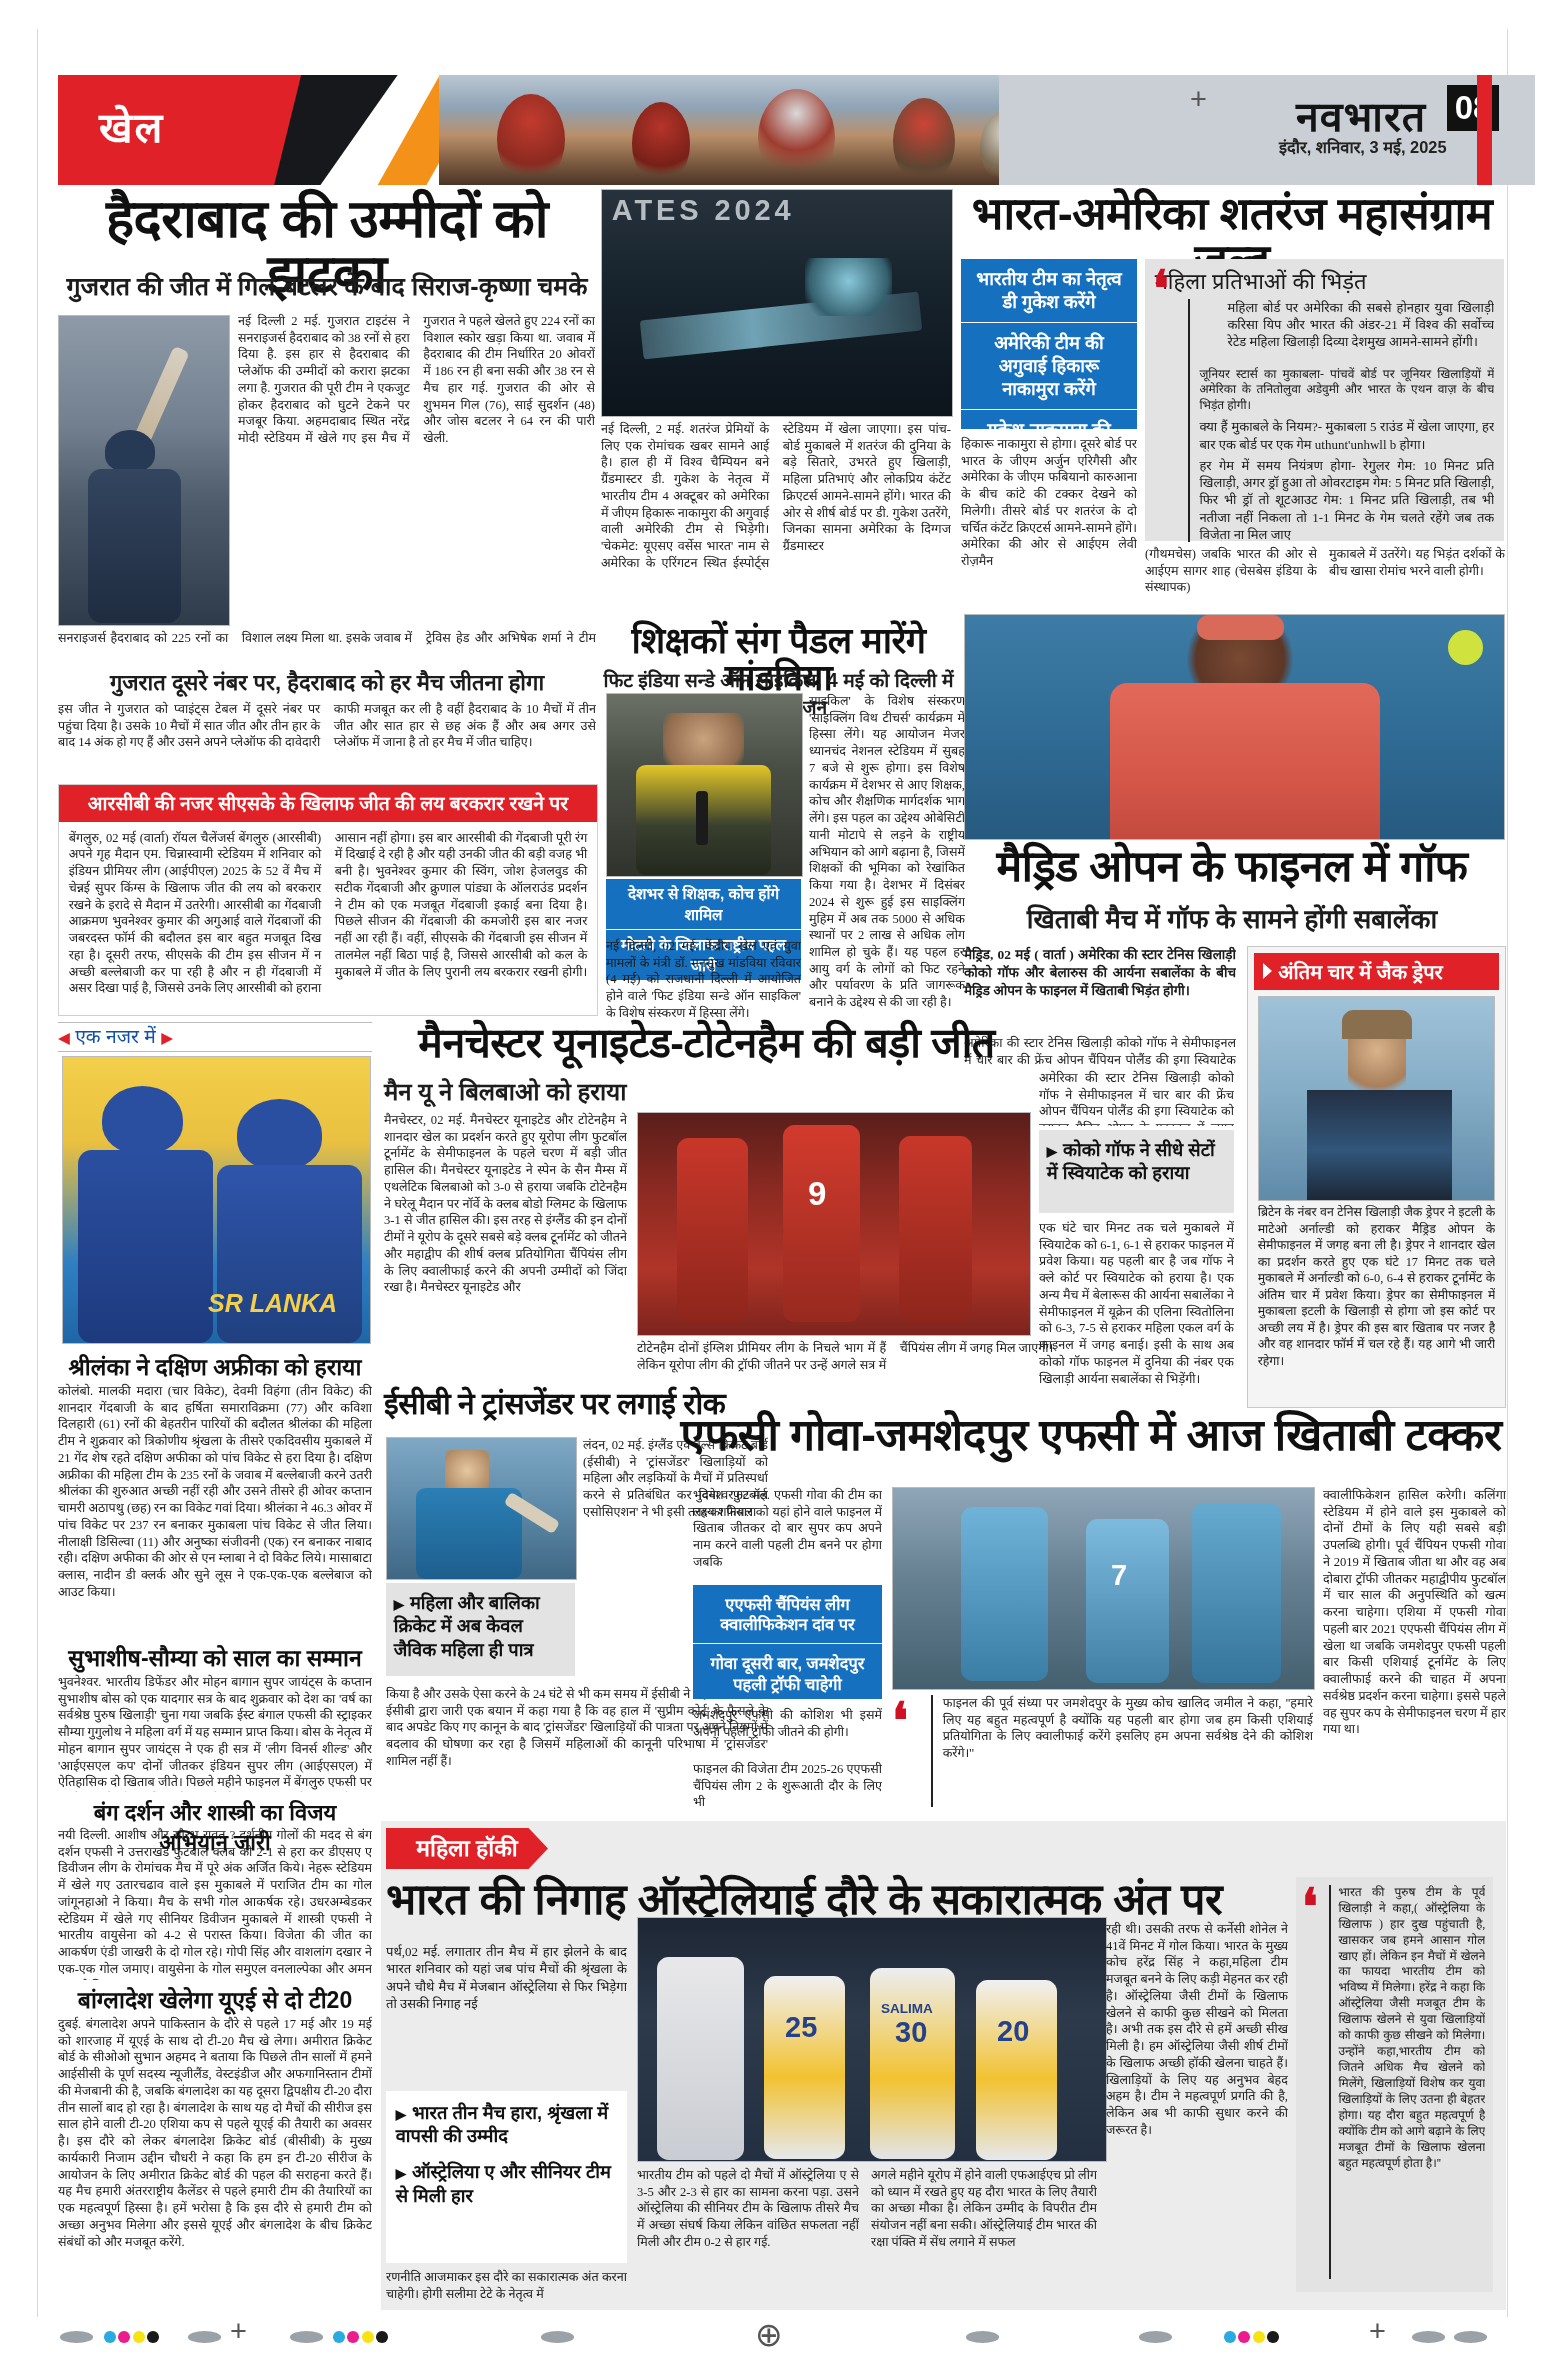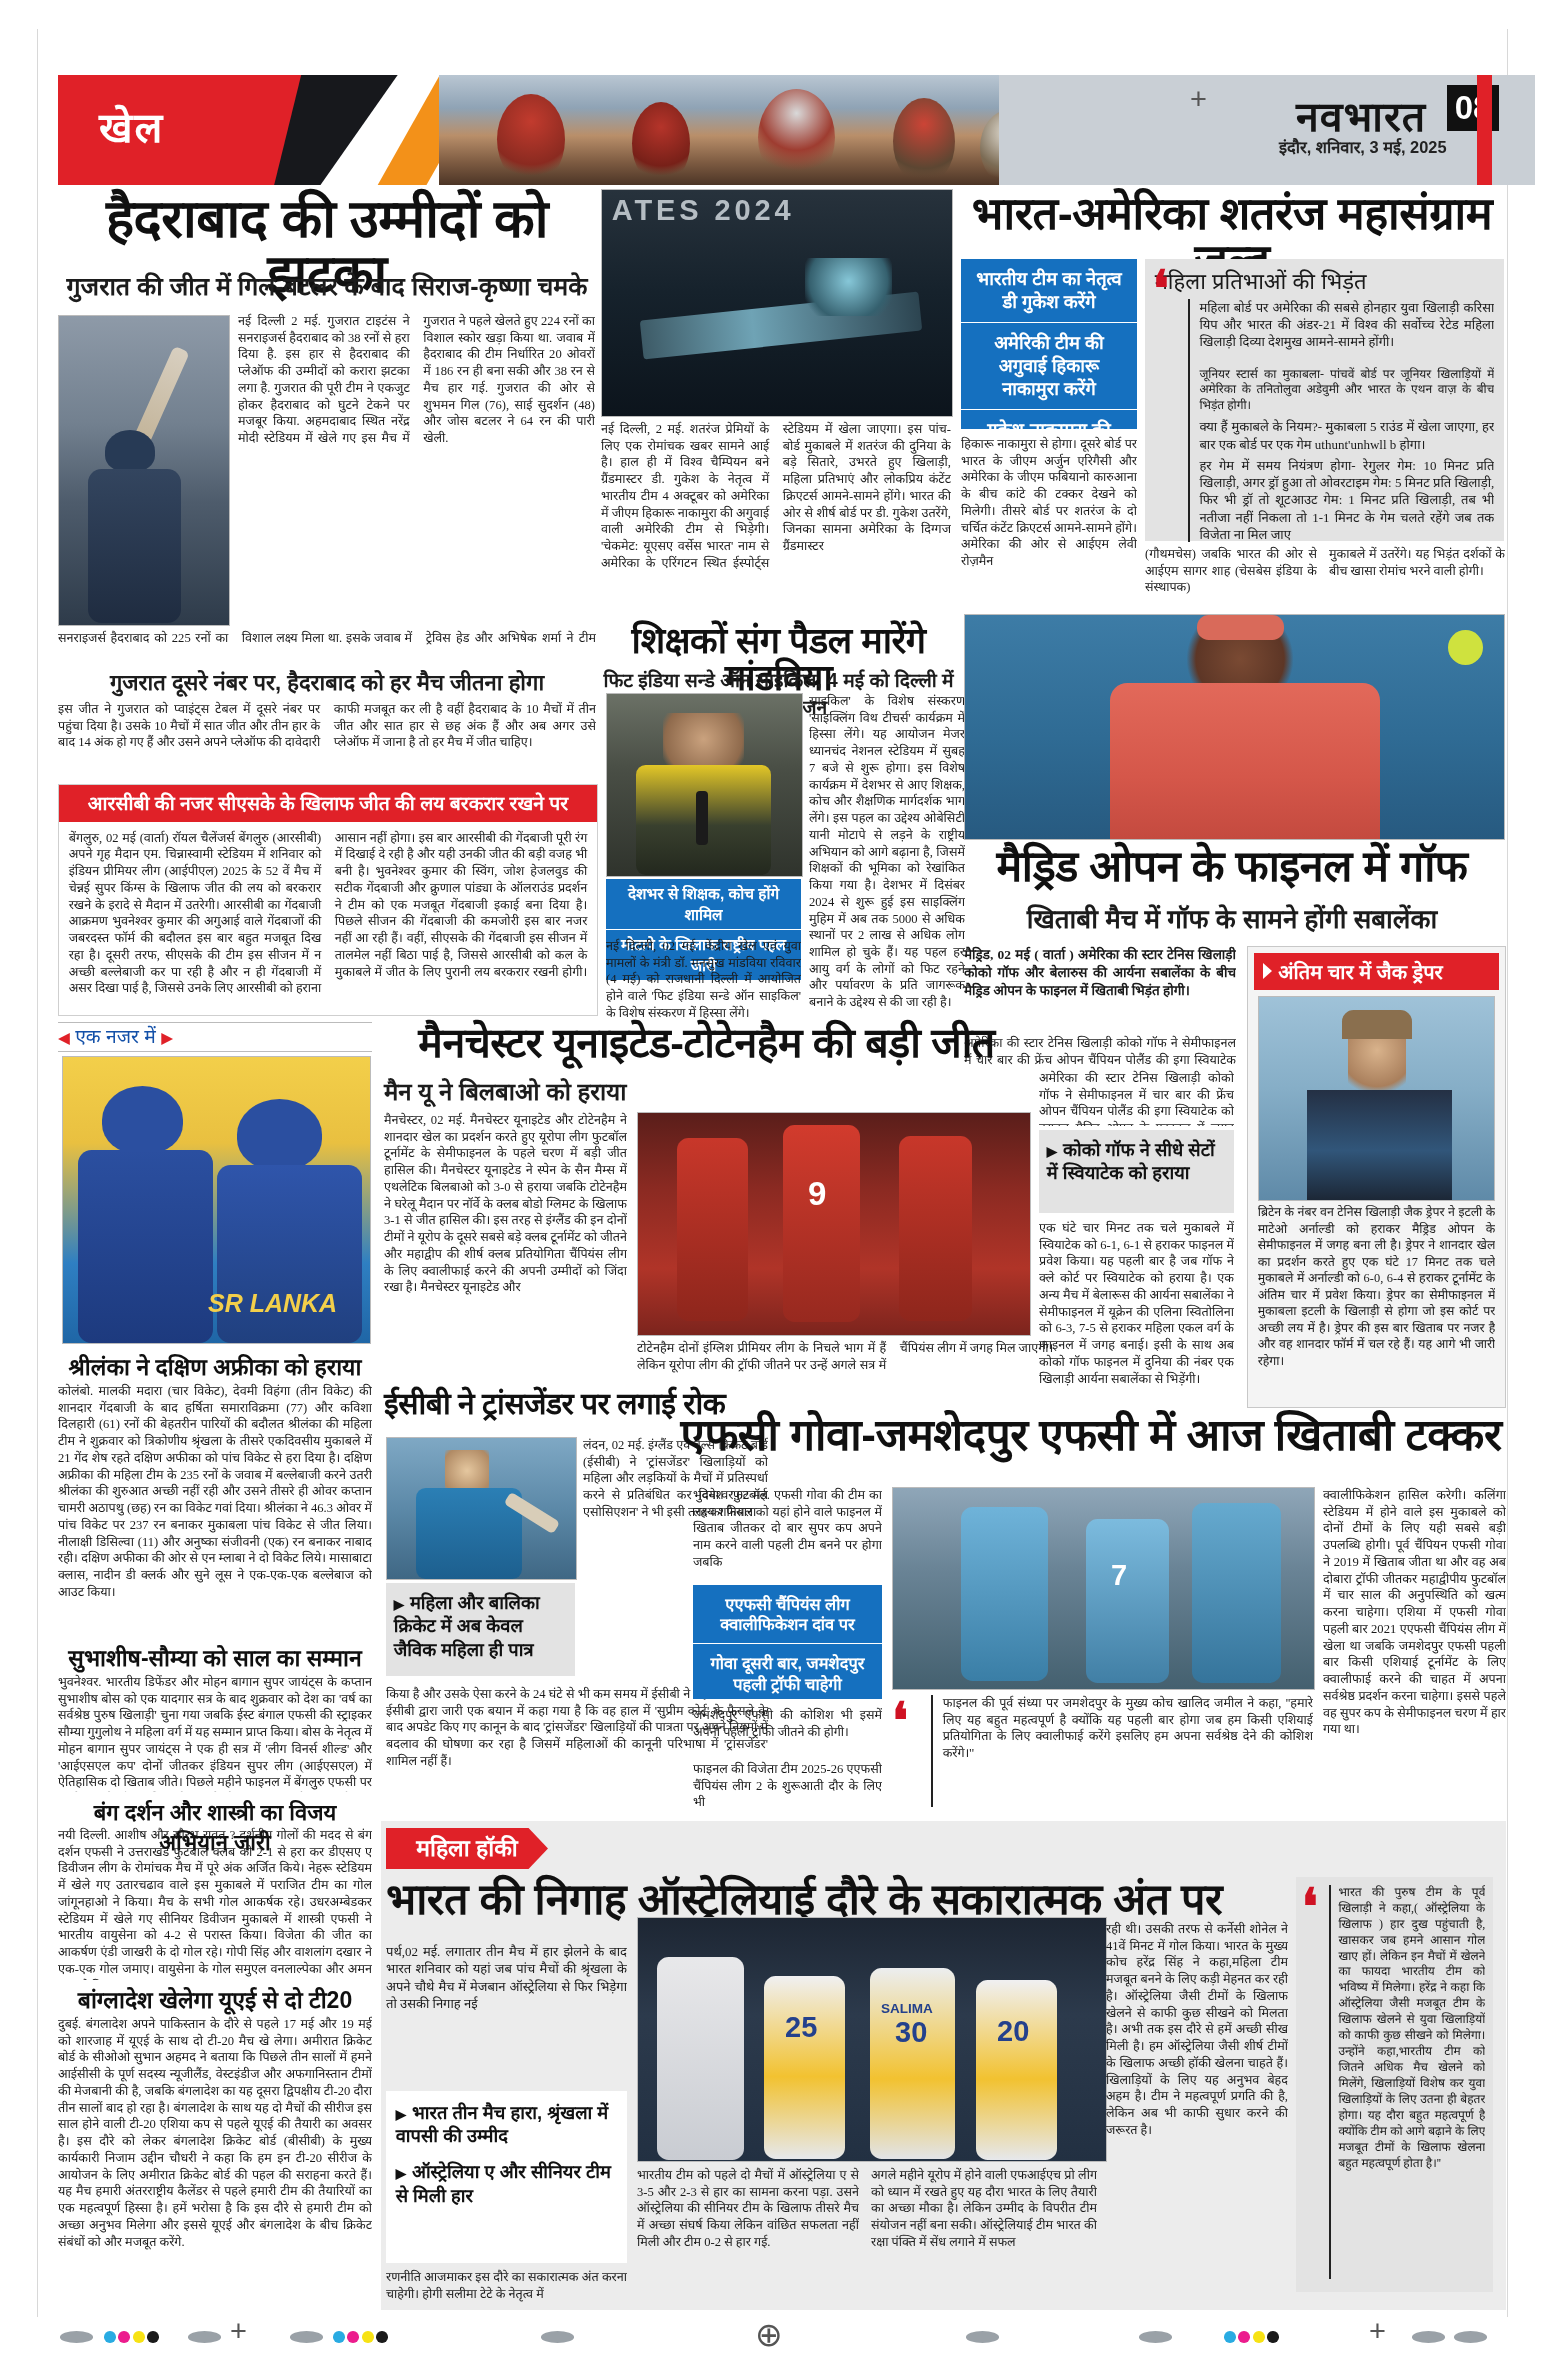--- a/index.html
+++ b/index.html
@@ -114,21 +114,21 @@
   <div class="abs hl" style="left:958px;top:191px;width:548px;font-size:45px;">भारत-अमेरिका शतरंज महासंग्राम जल्द</div>
   <div class="abs bluebox" style="left:961px;top:259px;width:176px;height:170px;">
     <div class="cell">भारतीय टीम का नेतृत्व डी गुकेश करेंगे</div>
     <div class="cell">अमेरिकी टीम की अगुवाई हिकारू नाकामुरा करेंगे</div>
     <div class="cell">गुकेश-नाकामुरा की सीधी टक्कर 4 अक्टूबर को</div>
   </div>
   <div class="abs graybox" style="left:1145px;top:259px;width:359px;height:282px;padding:5.8px 9.7px;box-sizing:border-box;">
     <span class="qmark abs" style="left:7.7px;top:9.7px;">❛</span>
     <div style="font-family:'Liberation Sans',sans-serif;font-weight:normal;font-size:22px;">महिला प्रतिभाओं की भिड़ंत</div>
     <div style="margin-left:33px;border-left:2.9px solid #222;padding-left:9.7px;margin-top:3.9px;">
-      <div class="bt" style="font-size:13px;">महिला बोर्ड पर अमेरिका की सबसे होनहार युवा खिलाड़ी करिसा यिप और भारत की अंडर-21 में विश्व की सर्वोच्च रेटेड महिला खिलाड़ी दिव्या देशमुख आमने-सामने होंगी।</div>
+      <div class="bt" style="font-size:13px;margin-left:28px;">महिला बोर्ड पर अमेरिका की सबसे होनहार युवा खिलाड़ी करिसा यिप और भारत की अंडर-21 में विश्व की सर्वोच्च रेटेड महिला खिलाड़ी दिव्या देशमुख आमने-सामने होंगी।</div>
       <div class="bt" style="font-size:12px;margin-top:16px;">जूनियर स्टार्स का मुकाबला- पांचवें बोर्ड पर जूनियर खिलाड़ियों में अमेरिका के तनितोलुवा अडेवुमी और भारत के एथन वाज़ के बीच भिड़ंत होगी।</div>
       <div class="bt" style="font-size:13px;margin-top:3.9px;">क्या हैं मुकाबले के नियम?- मुकाबला 5 राउंड में खेला जाएगा, हर बार एक बोर्ड पर एक गेम uthunt'unhwll b होगा।</div>
       <div class="bt" style="font-size:13px;margin-top:3.9px;height:85px;">हर गेम में समय नियंत्रण होगा- रेगुलर गेम: 10 मिनट प्रति खिलाड़ी, अगर ड्रॉ हुआ तो ओवरटाइम गेम: 5 मिनट प्रति खिलाड़ी, फिर भी ड्रॉ तो शूटआउट गेम: 1 मिनट प्रति खिलाड़ी, तब भी नतीजा नहीं निकला तो 1-1 मिनट के गेम चलते रहेंगे जब तक विजेता ना मिल जाए</div>
     </div>
   </div>
   <div class="abs bt" style="left:961px;top:436px;width:176px;height:172px;">हिकारू नाकामुरा से होगा। दूसरे बोर्ड पर भारत के जीएम अर्जुन एरिगैसी और अमेरिका के जीएम फबियानो कारुआना के बीच कांटे की टक्कर देखने को मिलेगी। तीसरे बोर्ड पर शतरंज के दो चर्चित कंटेंट क्रिएटर्स आमने-सामने होंगे। अमेरिका की ओर से आईएम लेवी रोज़मैन</div>
   <div class="abs bt" style="left:1145px;top:546px;width:172px;height:64px;">(गौथमचेस) जबकि भारत की ओर से आईएम सागर शाह (चेसबेस इंडिया के संस्थापक)</div>
   <div class="abs bt" style="left:1329px;top:546px;width:176px;height:64px;">मुकाबले में उतरेंगे। यह भिड़ंत दर्शकों के बीच खासा रोमांच भरने वाली होगी।</div>
 
   <div class="abs photo" style="left:964px;top:614px;width:539px;height:224px;background:linear-gradient(180deg,#3d7ca6 0%,#2f6b94 55%,#275a80 100%);">

